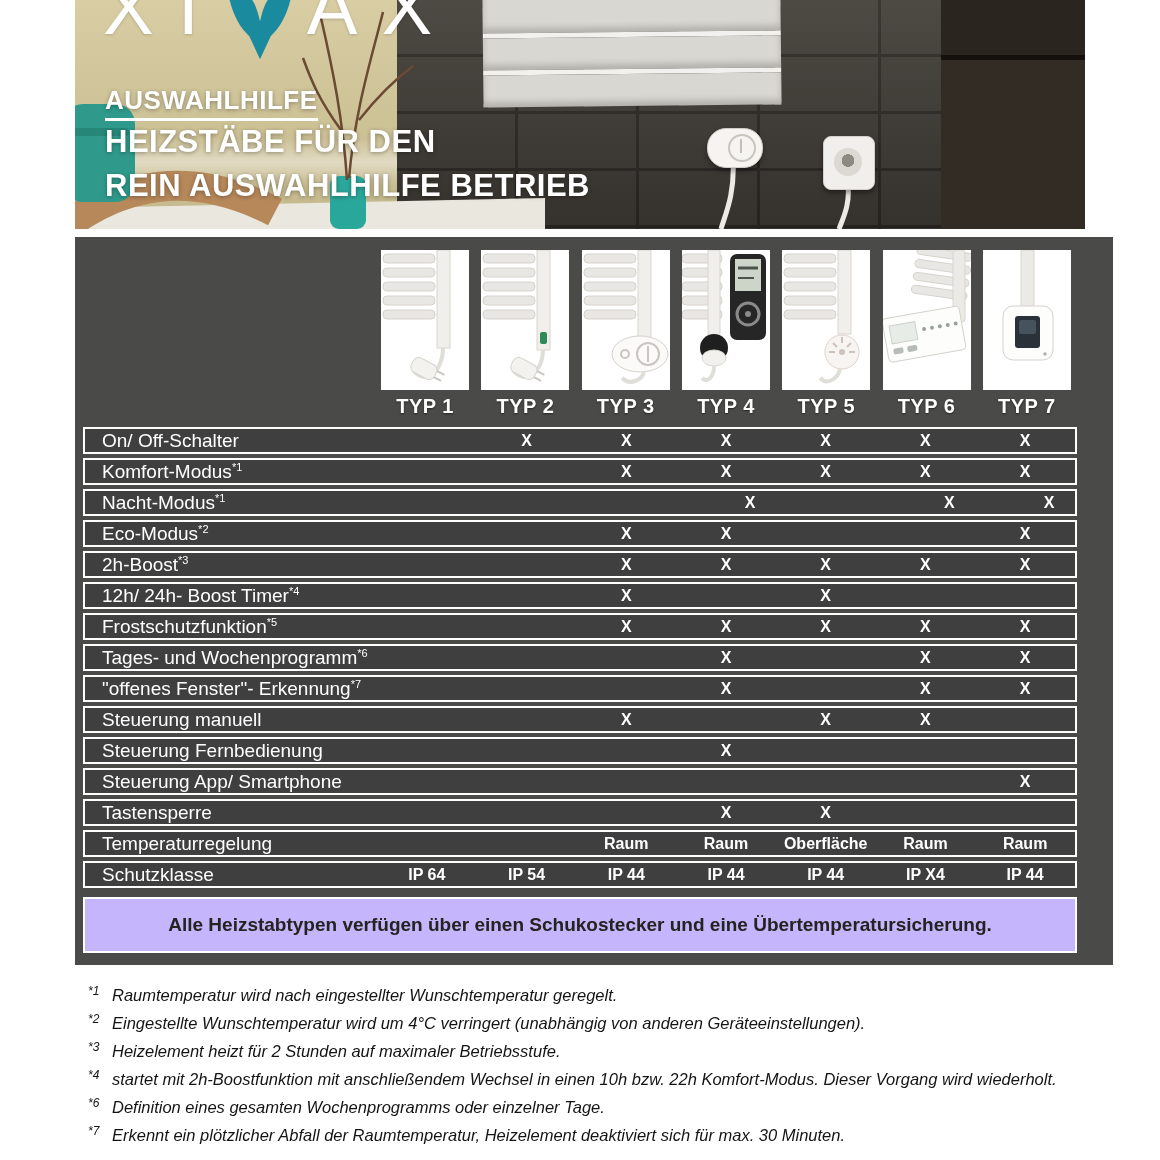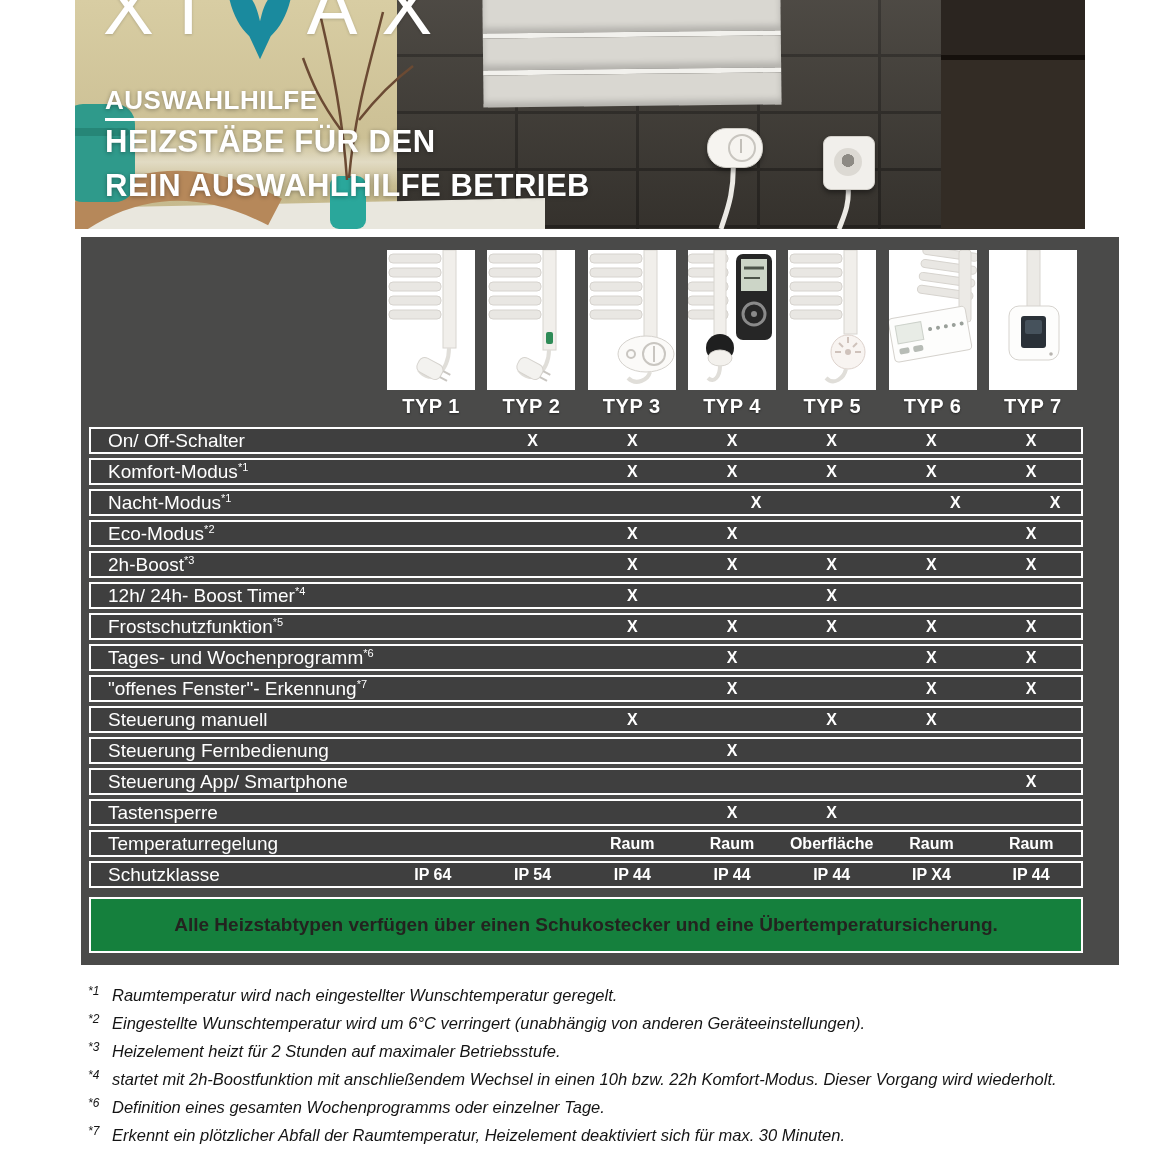--- a/index.html
+++ b/index.html
@@ -36,21 +36,21 @@
   .logo{position:absolute;left:28px;top:-30px;display:flex;align-items:flex-end;color:#fff;
         font-size:76px;font-weight:500;letter-spacing:24px;line-height:1;text-shadow:0 1px 3px rgba(0,0,0,.18);}
   .logo-m{width:74px;height:78px;margin:0 10px -16px 0;}
   .kicker{position:absolute;left:30px;top:85px;color:#fff;font-size:26px;font-weight:800;letter-spacing:.5px;
           border-bottom:3px solid #fff;padding-bottom:2px;text-shadow:0 1px 4px rgba(0,0,0,.35);}
   .hero-title{position:absolute;left:30px;color:#fff;font-size:31px;font-weight:800;letter-spacing:.5px;
           text-shadow:0 1px 4px rgba(0,0,0,.35);}
   .hero-title.l1{top:124px;} .hero-title.l2{top:168px;}
 
   
-  .comp-table{position:absolute;left:81px;top:237px;width:1038px;height:728px;background:#4a4a49;}
+  .comp-table{position:absolute;left:75px;top:237px;width:1038px;height:728px;background:#4a4a49;}
   .prod-row,.typ-row,.frow{display:grid;grid-template-columns:292px repeat(7,1fr);}
   .prod-row{position:absolute;top:13px;left:8px;width:994px;height:140px;}
   .pcell{display:flex;justify-content:center;}
   .pbox{width:88px;height:140px;background:#fff;overflow:hidden;}
   .typ-row{position:absolute;top:158px;left:8px;width:994px;height:26px;}
   .typcell{text-align:center;color:#fff;font-size:20px;font-weight:800;letter-spacing:.5px;
            text-shadow:0 1px 2px rgba(0,0,0,.5);}
   .rows{position:absolute;top:190px;left:8px;width:994px;}
   .frow{box-sizing:border-box;height:27px;margin-bottom:4px;background:#3f3f3f;border:2px solid #fff;
         align-items:center;}
@@ -435,31 +435,31 @@
         <div class="fcell">IP 64</div>
         <div class="fcell">IP 54</div>
         <div class="fcell">IP 44</div>
         <div class="fcell">IP 44</div>
         <div class="fcell">IP 44</div>
         <div class="fcell">IP X4</div>
         <div class="fcell">IP 44</div>
       </div>
     </div>
 
-    <div class="note-bar" id="note-bar" style="background: #15803d;">
+    <div class="note-bar" id="note-bar" style="background: #c4b5fd;">
       <span>Alle Heizstabtypen verfügen über einen Schukostecker und eine Übertemperatursicherung.</span>
     </div>
   </div>
 
   <div class="footnotes">
     <div class="fnline">
       <span class="fnref">*1</span><span>Raumtemperatur wird nach eingestellter Wunschtemperatur geregelt.</span>
     </div>
       <div class="fnline">
-      <span class="fnref">*2</span><span>Eingestellte Wunschtemperatur wird um 6°C verringert (unabhängig von anderen Geräteeinstellungen).</span>
+      <span class="fnref">*2</span><span>Eingestellte Wunschtemperatur wird um 4°C verringert (unabhängig von anderen Geräteeinstellungen).</span>
     </div>
       <div class="fnline">
       <span class="fnref">*3</span><span>Heizelement heizt für 2 Stunden auf maximaler Betriebsstufe.</span>
     </div>
       <div class="fnline">
       <span class="fnref">*4</span><span>startet mit 2h-Boostfunktion mit anschließendem Wechsel in einen 10h bzw. 22h Komfort-Modus. Dieser Vorgang wird wiederholt.</span>
     </div>
       <div class="fnline">
       <span class="fnref">*6</span><span>Definition eines gesamten Wochenprogramms oder einzelner Tage.</span>
     </div>

